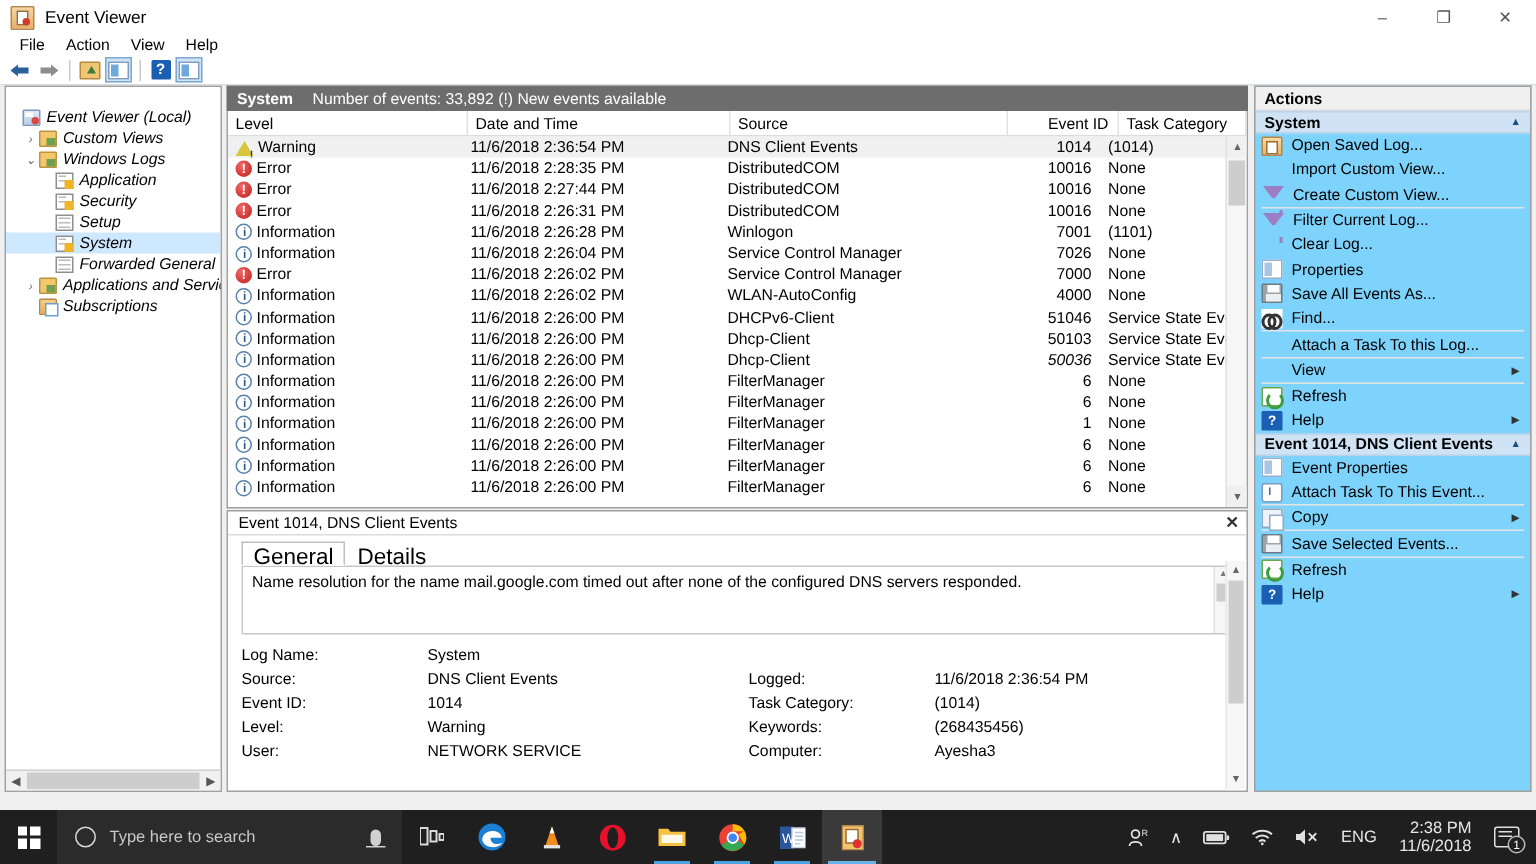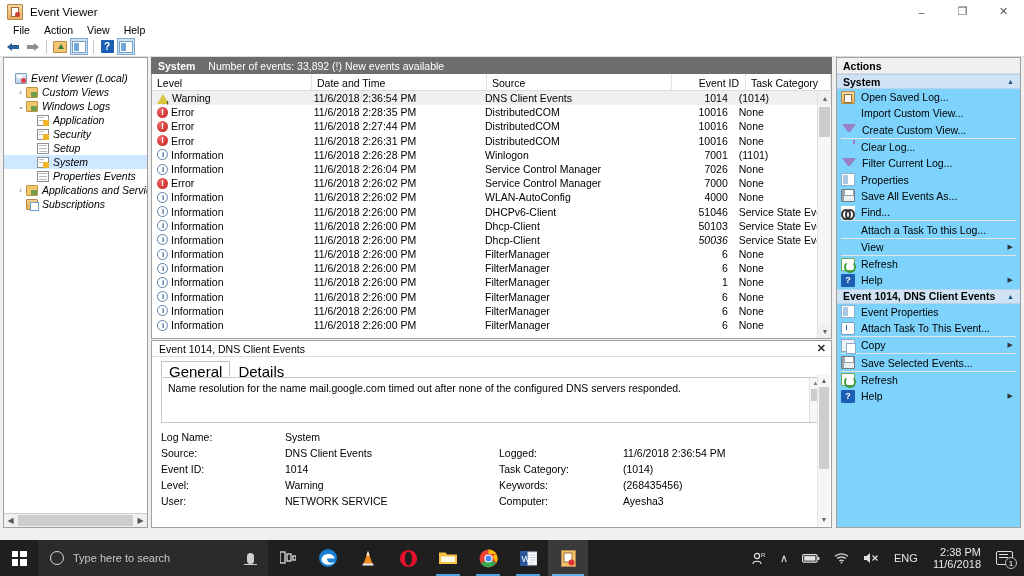--- a/index.html
+++ b/index.html
@@ -302,21 +302,21 @@
           <span>Setup</span>
         </div>
         <div class="tnode selected" style="padding-left: 22px;">
           <span class="twist"></span>
           <span class="tico ico-logw"></span>
           <span>System</span>
         </div>
         <div class="tnode" style="padding-left: 22px;">
           <span class="twist"></span>
           <span class="tico ico-log"></span>
-          <span>Properties Events</span>
+          <span>Forwarded General</span>
         </div>
         <div class="tnode" style="padding-left: 11px;">
           <span class="twist">›</span>
           <span class="tico ico-folder-g"></span>
           <span>Applications and Services Lo</span>
         </div>
         <div class="tnode" style="padding-left: 11px;">
           <span class="twist"></span>
           <span class="tico ico-subs"></span>
           <span>Subscriptions</span>
@@ -592,26 +592,26 @@
         <div class="act-item">
           <span class="aico"></span>
           <span class="lbl">Import Custom View...</span>
         </div>
         <div class="act-item">
           <span class="aico ai-funnel"></span>
           <span class="lbl">Create Custom View...</span>
         </div>
         <div class="act-sep"></div>
         <div class="act-item">
+          <span class="aico ai-funnel"></span>
+          <span class="lbl">Filter Current Log...</span>
+        </div>
+        <div class="act-item">
           <span class="aico"></span>
           <span class="lbl">Clear Log...</span>
-        </div>
-        <div class="act-item">
-          <span class="aico ai-funnel"></span>
-          <span class="lbl">Filter Current Log...</span>
         </div>
         <div class="act-item">
           <span class="aico ai-prop"></span>
           <span class="lbl">Properties</span>
         </div>
         <div class="act-item">
           <span class="aico ai-save"></span>
           <span class="lbl">Save All Events As...</span>
         </div>
         <div class="act-item">

